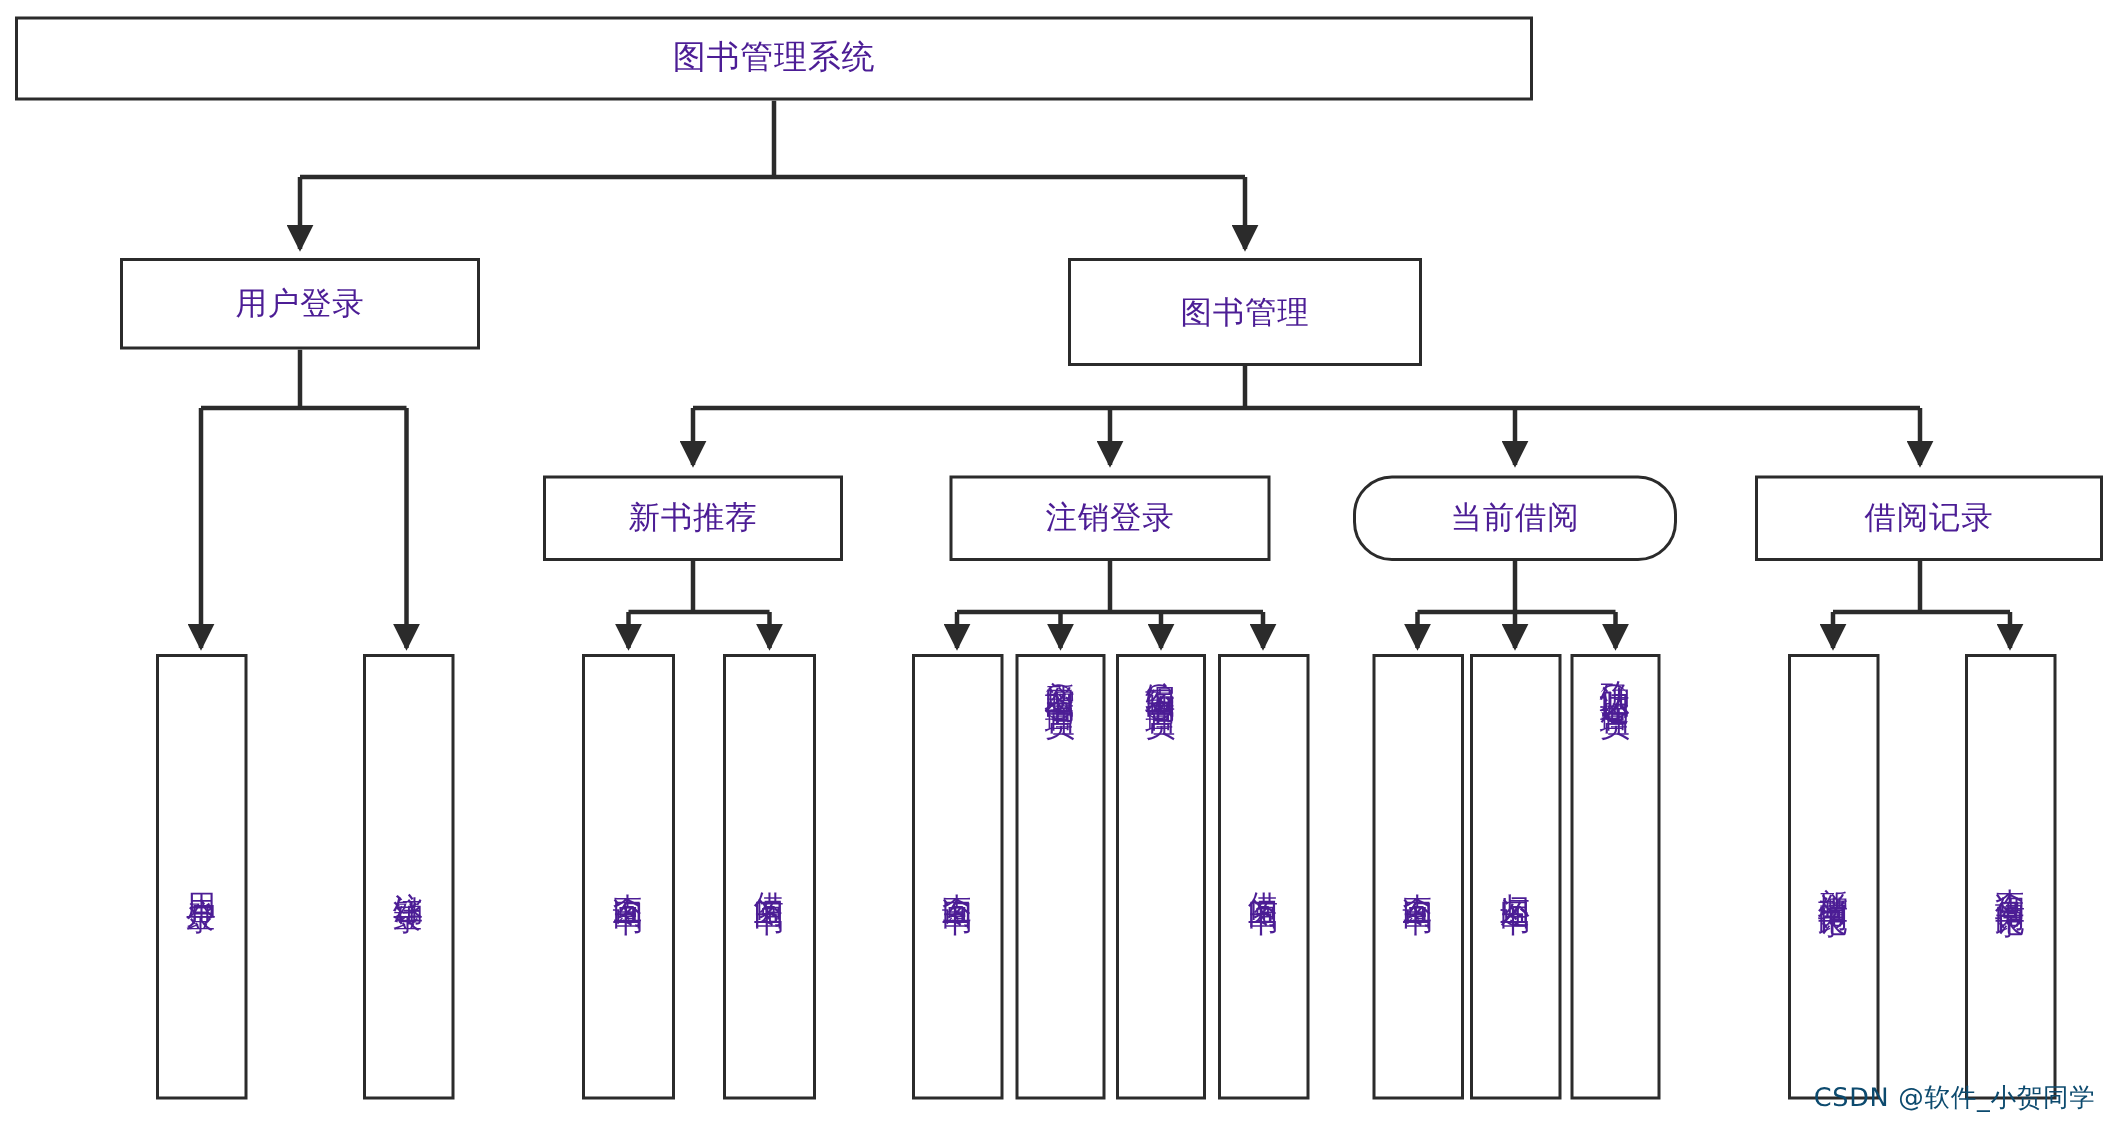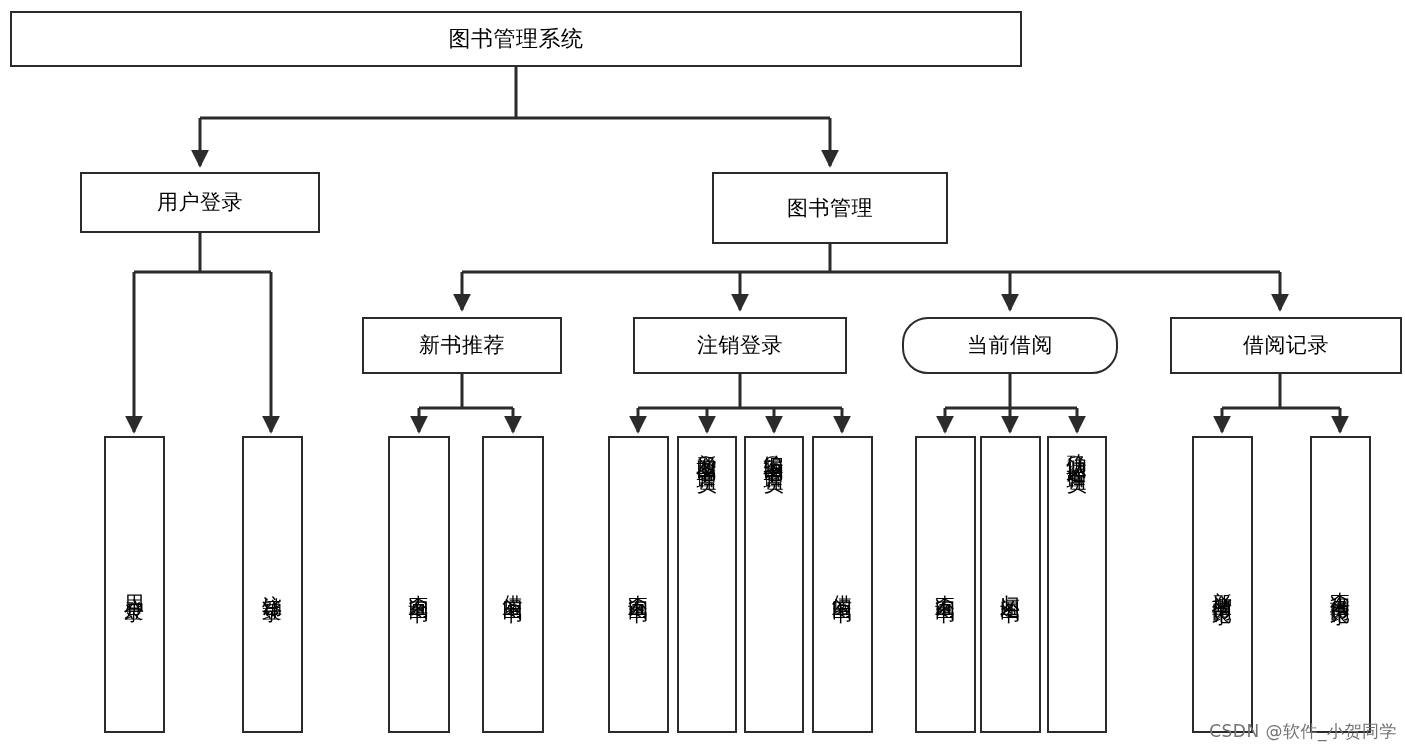--- a/index.html
+++ b/index.html
@@ -26,21 +26,21 @@
     pointer-events: none;
   }
   .node {
     position: absolute;
     box-sizing: border-box;
     background: #ffffff;
     border: 2px solid #2b2b2b;
     display: flex;
     align-items: center;
     justify-content: center;
-    color: #000000;
+    color: #4c1d95;
   }
   .node .lbl {
     display: block;
     text-align: center;
     line-height: 1.08;
     white-space: nowrap;
   }
   
   .node.h .lbl {
     font-size: 21px;
@@ -64,21 +64,21 @@
     white-space: nowrap;
   }
   .node.v.mid {
     align-items: center;
   }
   .watermark {
     position: absolute;
     right: 8px;
     bottom: 4px;
     font-size: 17px;
-    color: #737373;
+    color: #0c4a6e;
     white-space: nowrap;
     letter-spacing: 0.5px;
   }
 </style>
 </head>
 <body>
 
 <div id="canvas">
 
   <svg class="wires" viewBox="0 0 1405 747" xmlns="http://www.w3.org/2000/svg">

